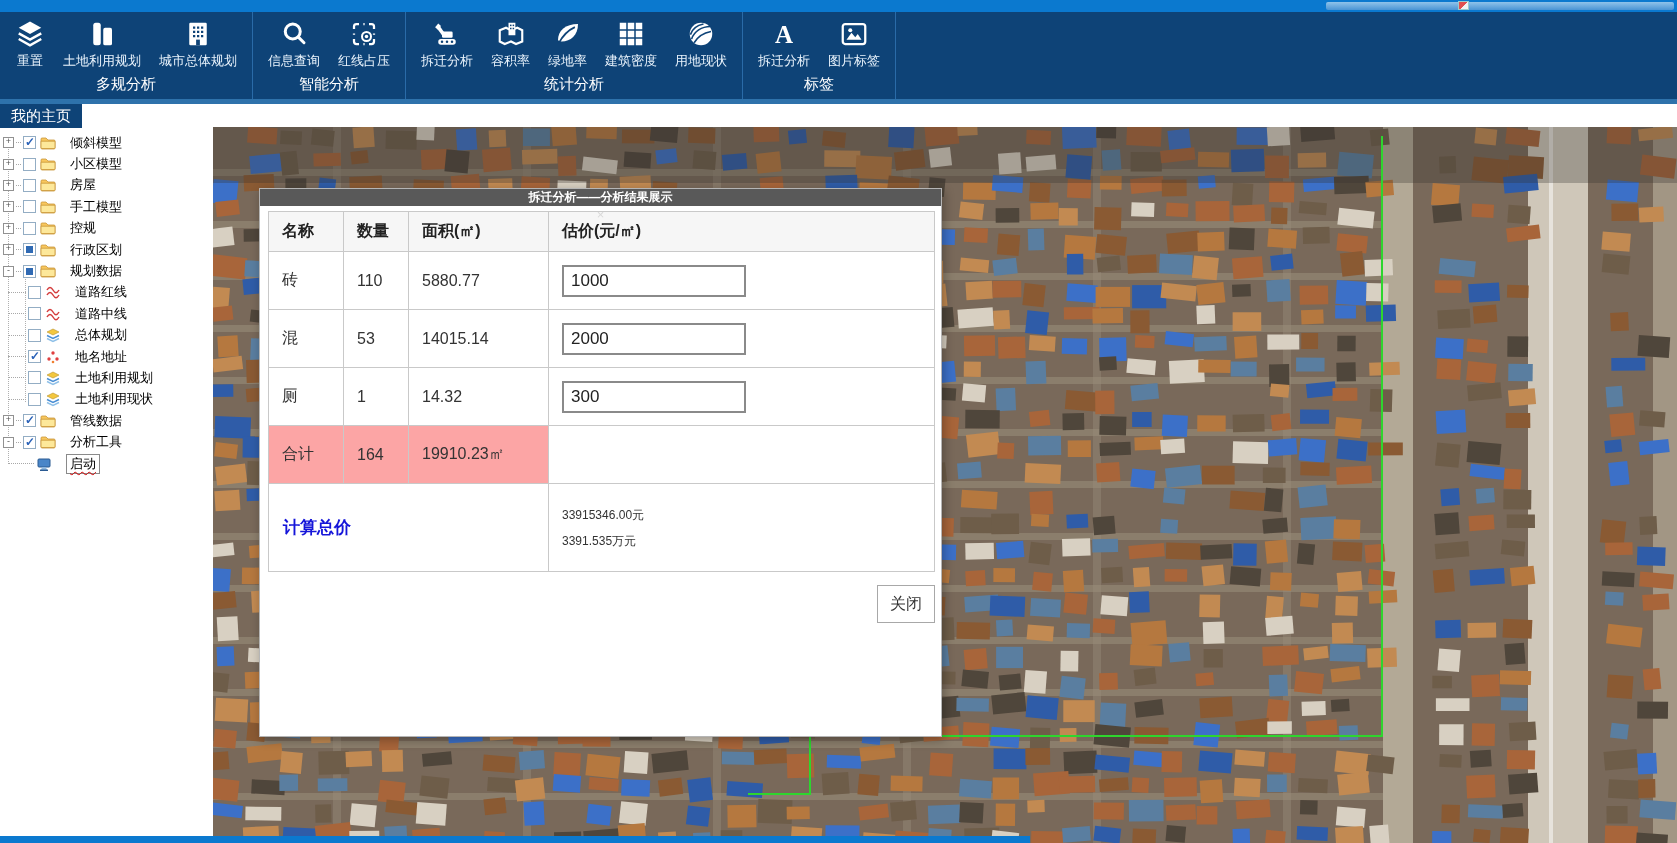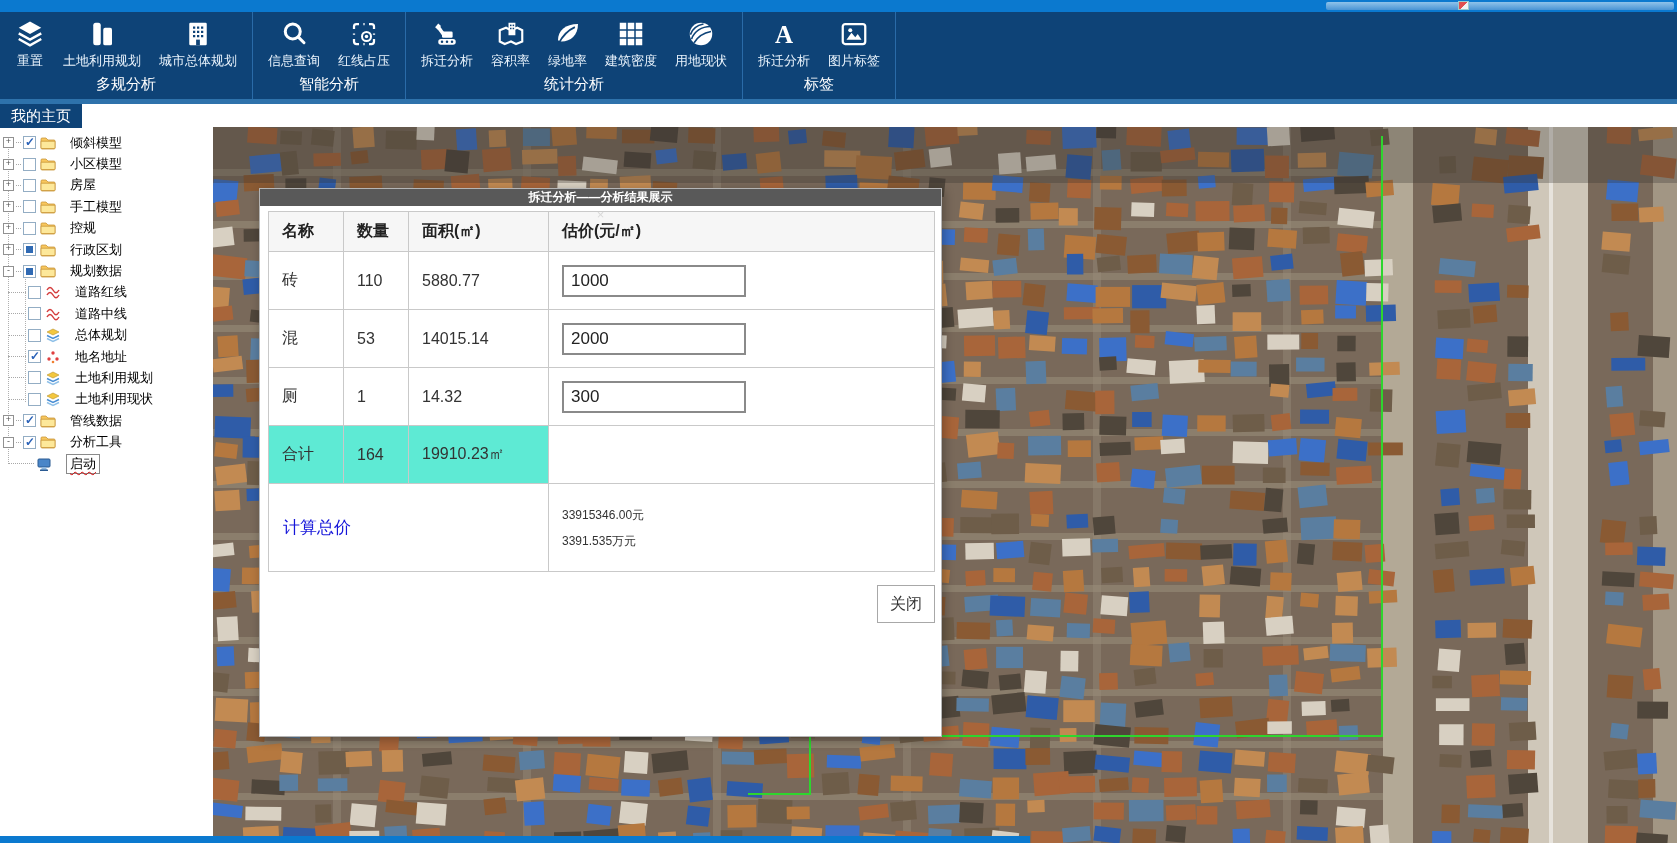--- a/index.html
+++ b/index.html
@@ -57,24 +57,24 @@
   .dialog{position:absolute;left:259px;top:188px;width:683px;height:549px;background:#fff;
           border:1px solid #b5b5b5;box-sizing:border-box;box-shadow:2px 3px 10px rgba(0,0,0,.3);}
   .dlg-title{height:17px;background:var(--titlebar,#595959);color:#fff;font-size:12px;font-weight:bold;
              display:flex;align-items:center;justify-content:space-between;padding:0 7px;flex-direction:column;}
   .dlg-close{color:#d8d8d8;font-size:13px;font-weight:normal;cursor:pointer;line-height:17px;}
   .rtable{border-collapse:collapse;table-layout:fixed;width:666px;margin:5px 0 0 8px;font-size:16px;color:#333;}
   .rtable th,.rtable td{border:1px solid #c9c9c9;padding:0 0 0 13px;text-align:left;overflow:hidden;}
   .rtable th{background:#f6f6f6;font-weight:bold;color:#222;}
   .rtable thead tr{height:40px;}
   .rtable tr.r{height:58px;}
-  .rtable tr.total td{height:52px;background:#5eead4;}
+  .rtable tr.total td{height:52px;background:#fca5a5;}
   .rtable tr.total td.white{background:#fff;}
   .rtable tr.grand{height:88px;}
-  .rtable tr.grand td.lbl{font-weight:normal;color:var(--link,#1515d9);font-size:17px;padding-left:14px;cursor:pointer;}
+  .rtable tr.grand td.lbl{font-weight:bold;color:var(--link,#1515d9);font-size:17px;padding-left:14px;cursor:pointer;}
   .rtable tr.grand td.vals{font-size:12px;color:#333;line-height:26px;}
   .price-input{width:184px;height:32px;border:2px solid #8a8a8a;font-size:17px;padding:0 7px;
                font-family:"Liberation Sans",sans-serif;color:#222;box-sizing:border-box;display:block;margin:0;}
   .close-btn{position:absolute;left:617px;top:396px;width:58px;height:38px;background:#fff;
              border:1px solid #a8a8a8;font-size:16px;color:#333;font-family:Liberation Mono, monospace;cursor:pointer;}
 </style>
 </head>
 <body>
 
 <div class="app">

